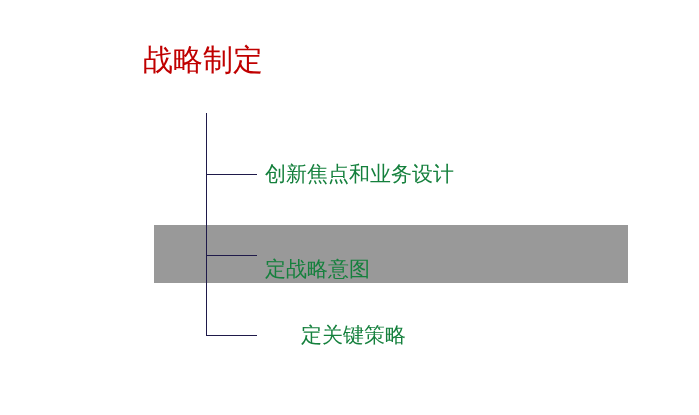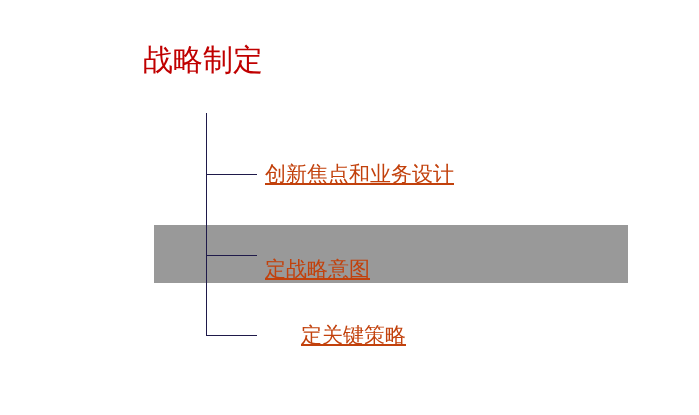--- a/index.html
+++ b/index.html
@@ -2,21 +2,21 @@
 <html><head>
 <meta charset="utf-8">
 <style>
   html, body { margin:0; padding:0; }
   body { width:699px; height:415px; background:#ffffff; position:relative; overflow:hidden;
          font-family: "DejaVu Sans", "Liberation Sans", sans-serif; }
   .title { position:absolute; left:143px; top:42px; font-size:30px; line-height:36px; color:#c00000; letter-spacing:0px; }
   .band { position:absolute; left:154px; top:225px; width:474px; height:58px; background:#999999; }
   .vline { position:absolute; left:206px; top:113px; width:1px; height:223px; background:#1f1a4a; }
   .hline { position:absolute; left:206px; height:1px; width:51px; background:#1f1a4a; }
-  .label { position:absolute; left:265px; font-size:21px; line-height:26px; color:#c2410c; white-space:nowrap;text-decoration:underline; }
+  .label { position:absolute; left:265px; font-size:21px; line-height:26px; color:#15803d; white-space:nowrap; }
 </style>
 </head>
 <body>
 
 <div class="title">战略制定</div>
 
 <div class="band"></div>
 
 <div class="vline"></div>
 

